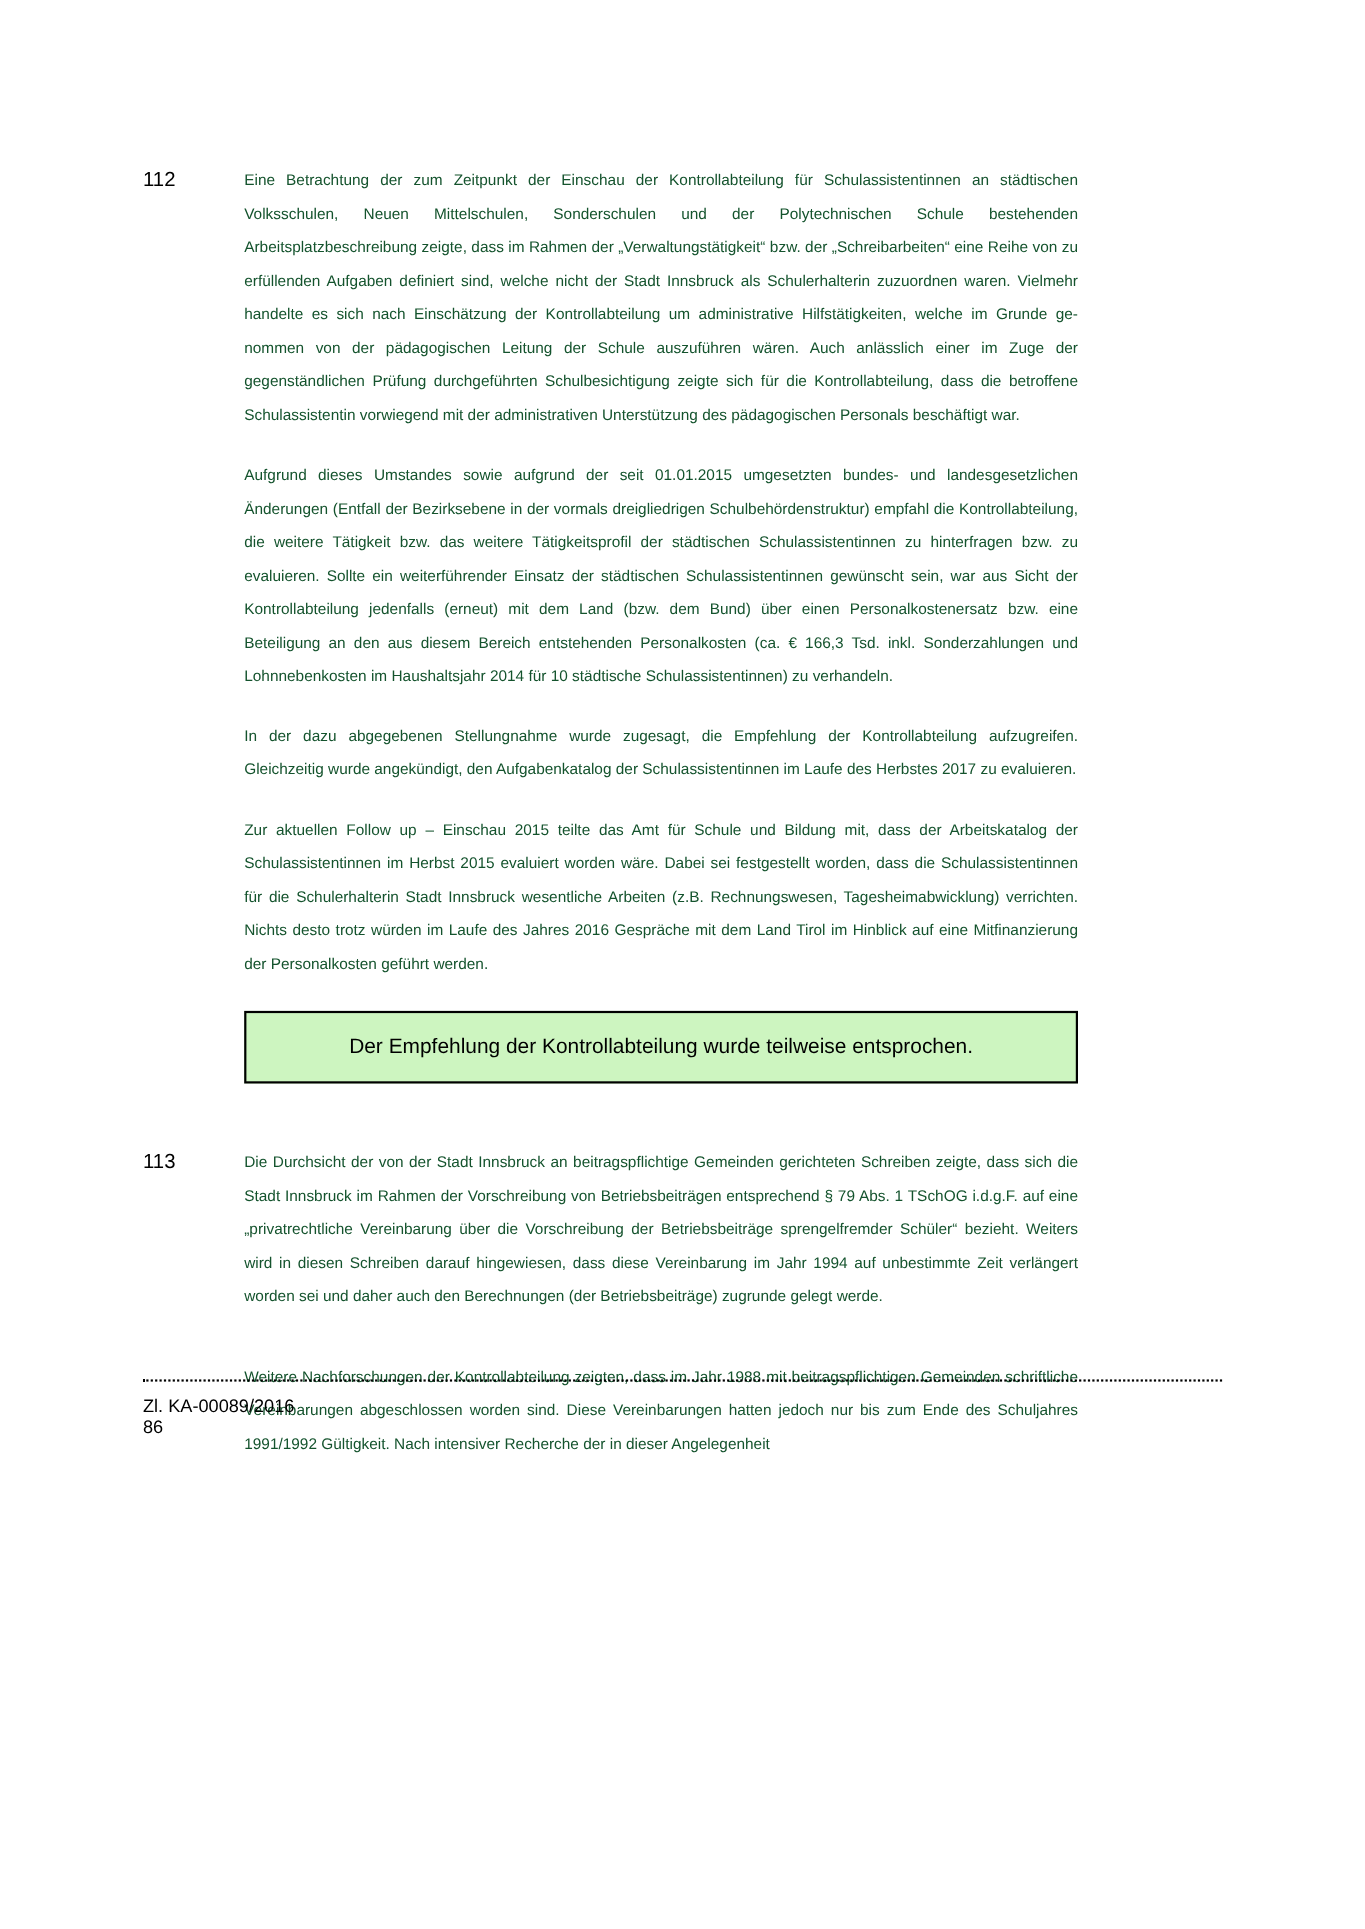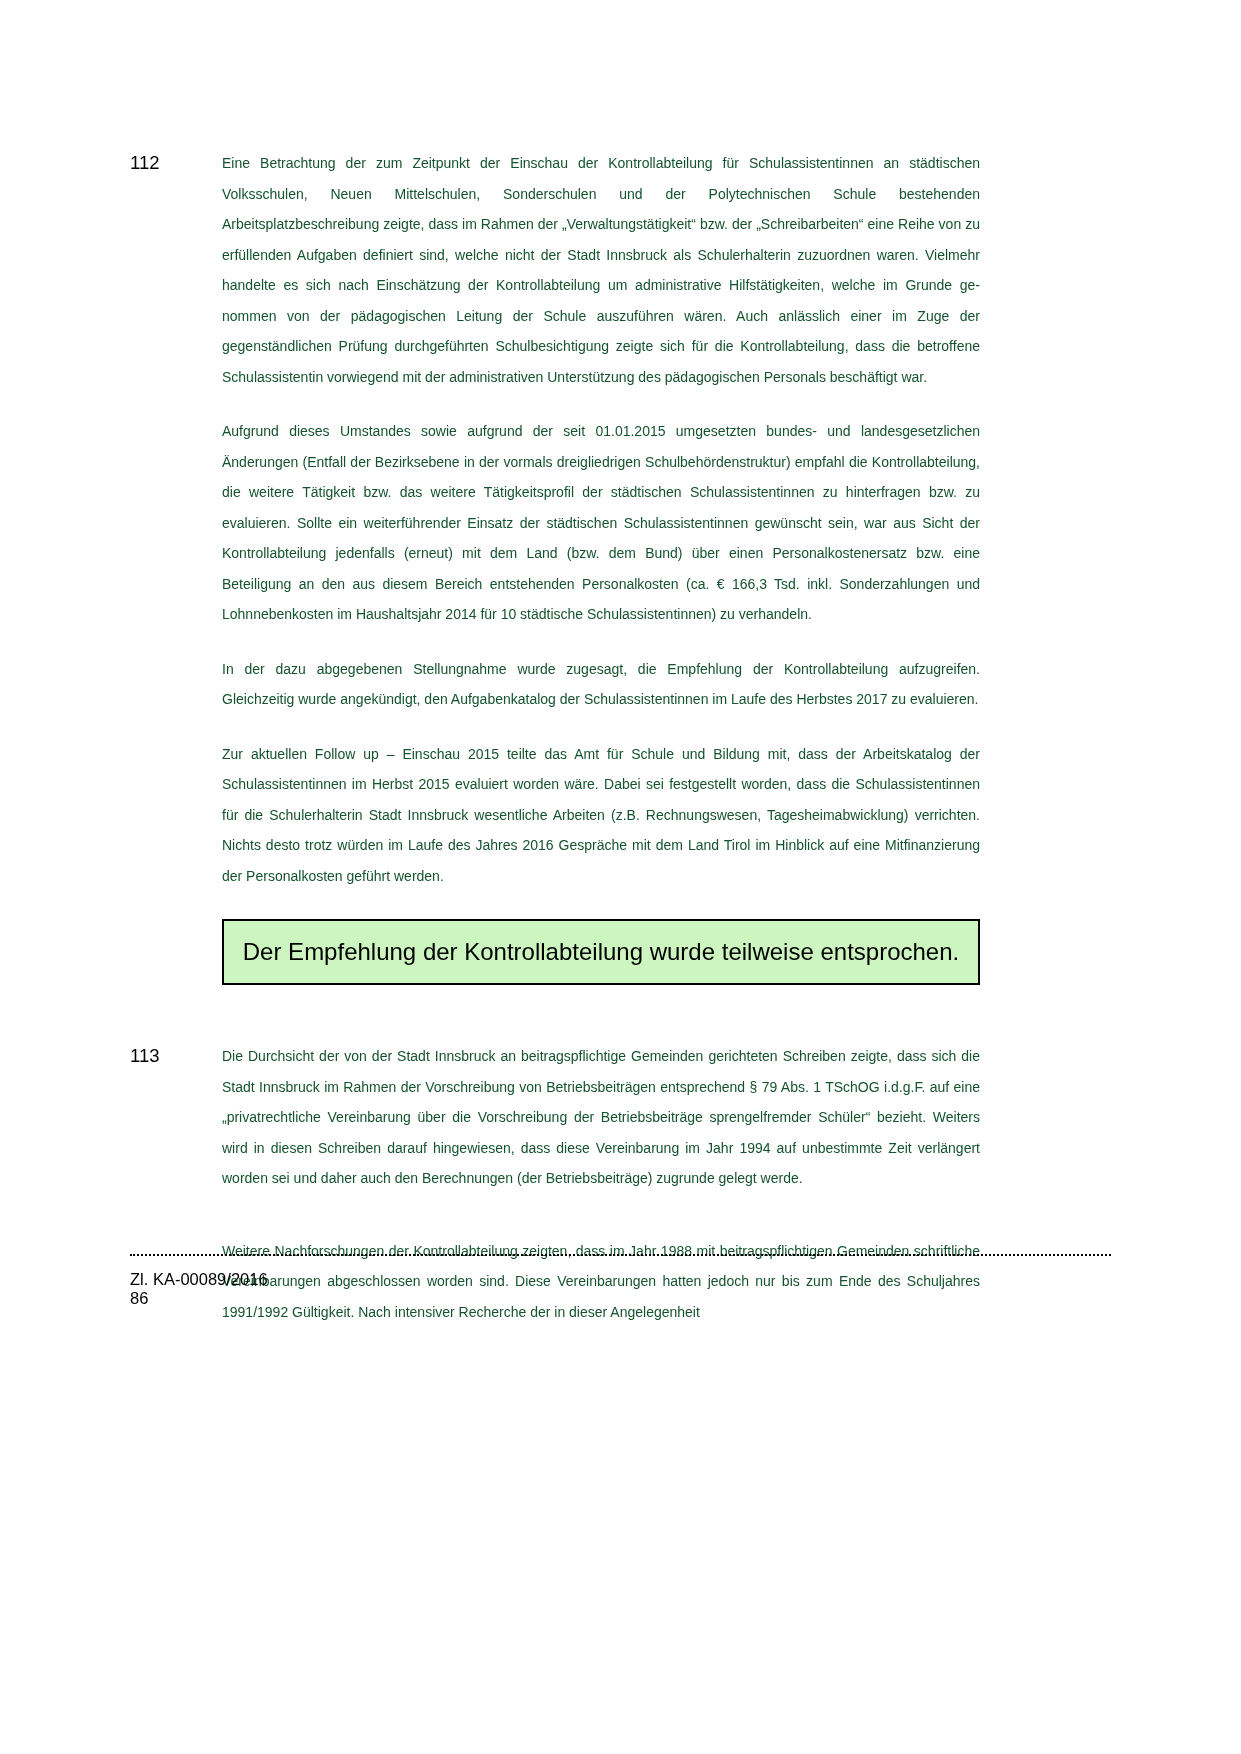--- a/index.html
+++ b/index.html
@@ -56,21 +56,21 @@
     margin-top: 42px;
   }
   .callout {
     margin: 28px 0 0 0;
     border: 2px solid #000000;
     background: #cdf5c0;
     height: 62px;
     display: flex;
     align-items: center;
     justify-content: center;
-    font-size: 24px;
+    font-size: 19px;
     color: #000;
   }
   .gap-between-sections {
     height: 56px;
   }
   .footer {
     position: absolute;
     left: 130px;
     right: 130px;
     bottom: 78px;

